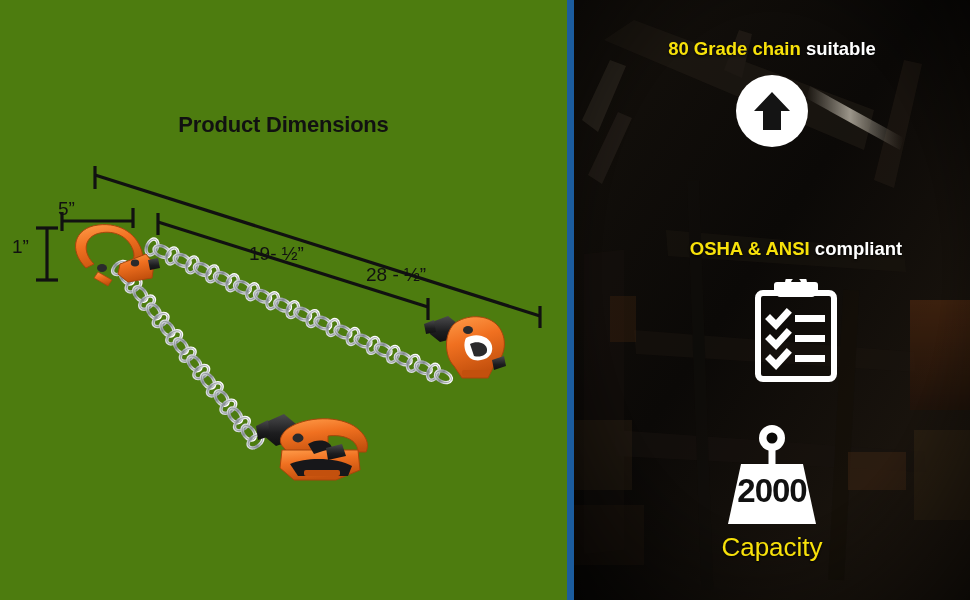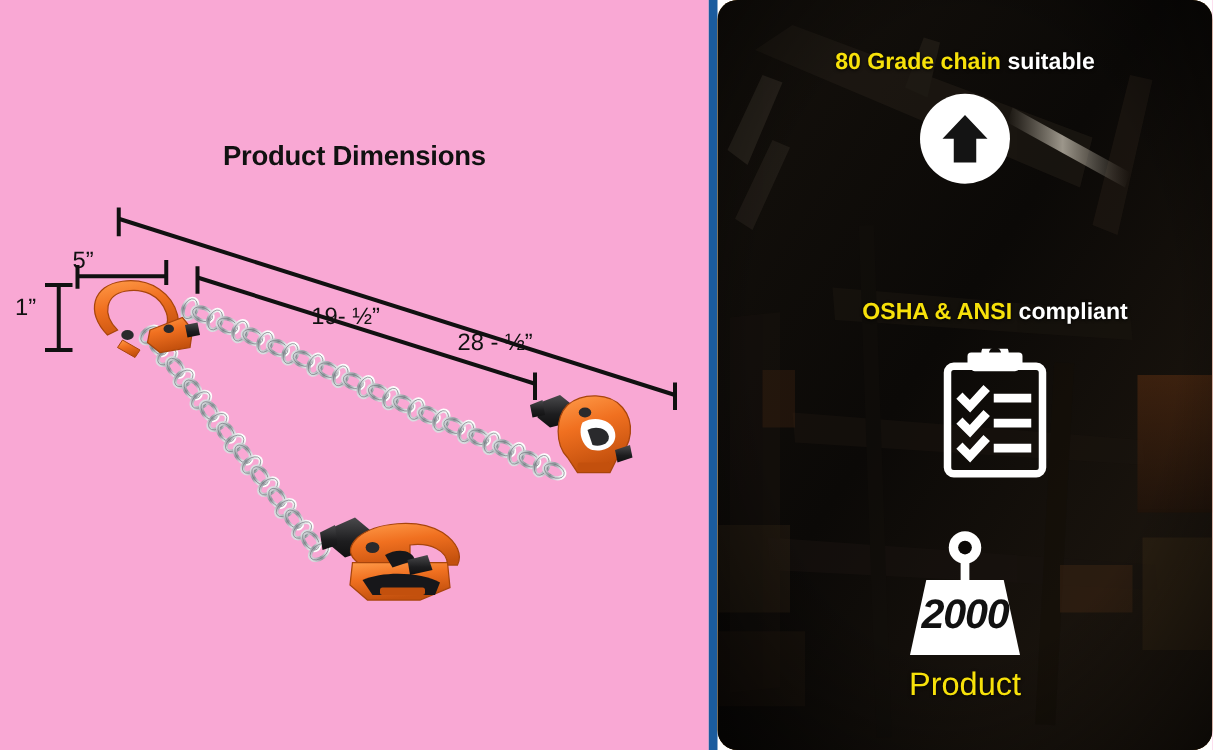--- a/index.html
+++ b/index.html
@@ -4,21 +4,21 @@
 <style>
   html,body{margin:0;padding:0;}
   body{
     width:970px;height:600px;overflow:hidden;
     font-family:"Liberation Sans","DejaVu Sans",sans-serif;
     background:#ffffff;
   }
   .page{position:relative;width:970px;height:600px;background:#fff;}
 
   
-  .left-panel{position:absolute;left:0;top:0;width:567px;height:600px;background:#f9a8d4;overflow:hidden;}
+  .left-panel{position:absolute;left:0;top:0;width:567px;height:600px;background:#4d7c0f;overflow:hidden;}
   .dim-title{
     position:absolute;left:0;top:112px;width:567px;text-align:center;
     font-size:22px;font-weight:bold;color:#111;letter-spacing:-0.2px;
   }
 
   
   .stage{position:absolute;left:0;top:0;width:567px;height:600px;}
 
   
   .dimsvg{position:absolute;left:0;top:0;width:567px;height:600px;}
@@ -27,21 +27,21 @@
   .lbl-5  {left:58px; top:198px;}
   .lbl-1  {left:12px; top:236px;}
   .lbl-19 {left:249px;top:243px;text-align:center;}
   .lbl-28 {left:366px;top:264px;}
   .chainsvg{position:absolute;left:0;top:0;width:567px;height:600px;}
 
   
   .divider{position:absolute;left:567px;top:0;width:7px;height:600px;background:#1b5c9e;}
   .right-panel{
     position:absolute;left:574px;top:0;width:396px;height:600px;
-    background:#a16207;overflow:hidden;border-radius:16px;
+    background:#15803d;overflow:hidden;
   }
   .bg-photo{position:absolute;left:0;top:0;width:396px;height:600px;}
 
   .features{position:absolute;left:0;top:0;width:396px;height:600px;}
 
   .feature{position:absolute;width:396px;text-align:center;}
   .f1{top:36px;}
   .f2{top:236px;padding-left:24px;}
   .f3{top:424px;}
 
@@ -56,21 +56,21 @@
   .circle-icon{
     width:72px;height:72px;border-radius:50%;background:#ffffff;
     display:flex;align-items:center;justify-content:center;
   }
   .capacity-label{
     margin-top:2px;font-size:26px;color:#f7e10a;font-weight:500;
     text-shadow:0 1px 3px rgba(0,0,0,.9);
   }
   .weight-num{
     position:absolute;left:0;width:100%;text-align:center;
-    font-weight:bold;color:#111;font-style:italic;
+    font-weight:bold;color:#111;
   }
 </style>
 </head>
 <body>
 
 <div class="page">
 
   <div class="left-panel">
 
     <div class="dim-title">Product Dimensions</div>
@@ -445,18 +445,18 @@
       <div class="feature f3">
         <div class="icon-wrap" style="margin-top:0;position:relative;">
           <svg width="122" height="106" viewBox="0 0 122 106">
             <circle cx="61" cy="14" r="13" fill="#fff"></circle>
             <circle cx="61" cy="14" r="5.5" fill="#0a0806"></circle>
             <rect x="57.5" y="22" width="7" height="18" fill="#fff"></rect>
             <path d="M30,40 L92,40 L105,100 L17,100 Z" fill="#fff"></path>
           </svg>
           <div class="weight-num" style="top:48px;font-size:33px;letter-spacing:-1px;">2000</div>
         </div>
-        <div class="capacity-label">Product</div>
+        <div class="capacity-label">Capacity</div>
       </div>
 
     </div>
   </div>
 </div>
 
 </body></html>

